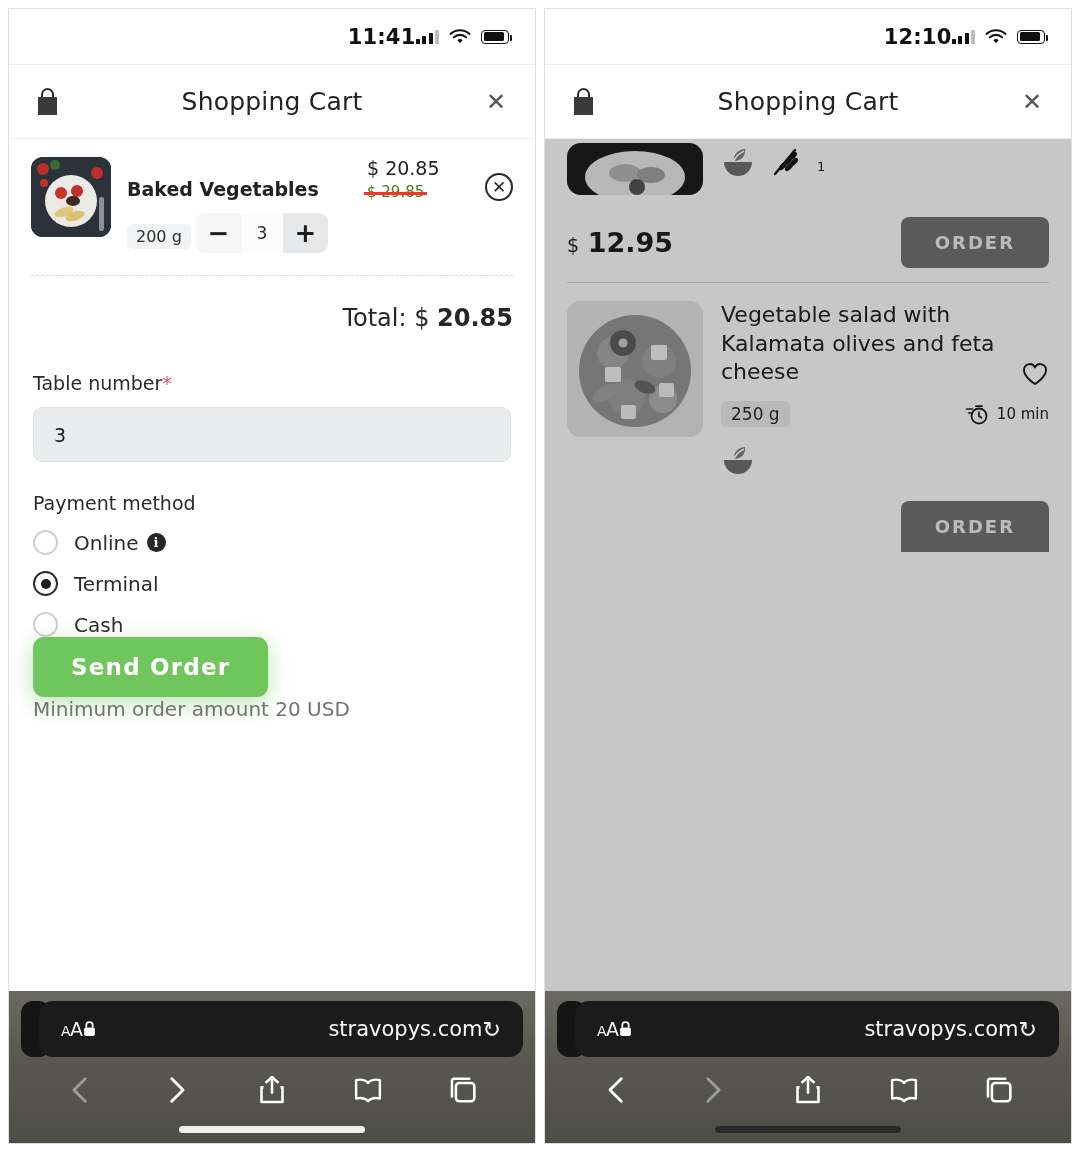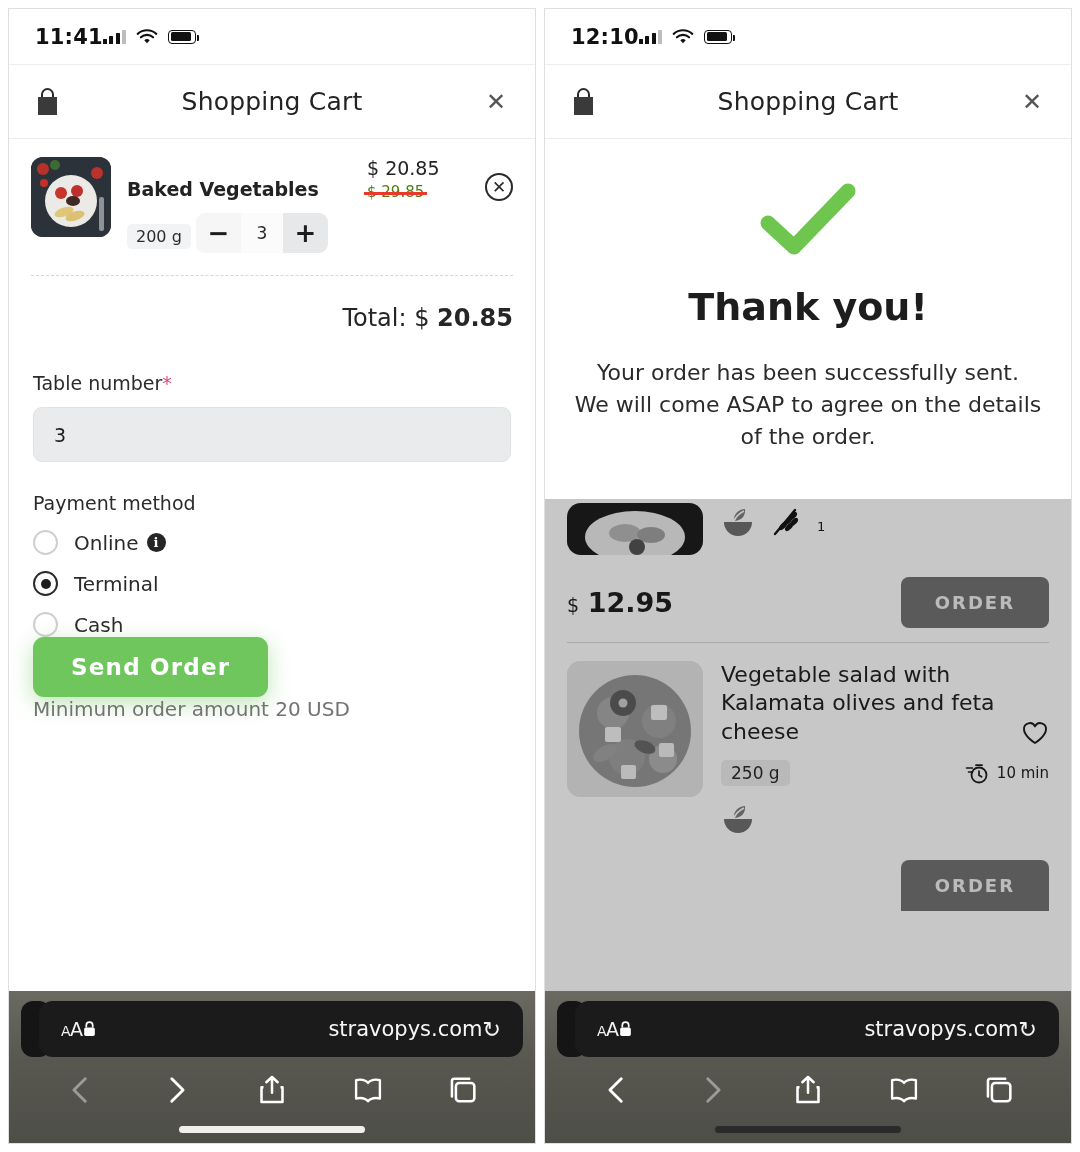--- a/index.html
+++ b/index.html
@@ -26,21 +26,21 @@
     display: flex;
     flex-direction: column;
   }
 
   
   .statusbar {
     height: 56px;
     flex: 0 0 56px;
     display: flex;
     align-items: center;
-    justify-content: flex-start;
+    justify-content: flex-end;
     padding: 0 26px 0 26px;
     background: #fff;
     border-bottom: 1px solid #eeeeee;
   }
   .sb-time {
     font-size: 21px;
     font-weight: bold;
     color: #111;
     letter-spacing: .2px;
   }
@@ -506,31 +506,20 @@
           <path d="M9 12V8.5a5.5 5.5 0 0 1 11 0V12" stroke="#2a2a2a" stroke-width="2" fill="none"></path>
           <rect x="5" y="11" width="19" height="18" fill="#3a3a3a"></rect>
         </svg>
       </span>
       <div class="title">Shopping Cart</div>
       <span class="x-btn">✕</span>
     </div>
 
     <div class="app-body">
 
-      <div class="thanks-sheet">
-        <svg class="check" viewBox="0 0 96 78">
-          <path d="M8 42 L34 66 L88 10" stroke="#6ec64f" stroke-width="15" fill="none" stroke-linecap="round" stroke-linejoin="round"></path>
-        </svg>
-        <div class="thanks-title">Thank you!</div>
-        <div class="thanks-text">
-          <div>Your order has been successfully sent.</div>
-          <div>We will come ASAP to agree on the details</div>
-          <div>of the order.</div>
-        </div>
-      </div>
 
       <div class="menu-area dimmed">
 
         <div class="menu-card">
           <div class="mc-top">
             <div class="mc-thumb" style="height:52px">
               <svg width="136" height="52" viewBox="0 0 136 52">
                 <rect width="136" height="52" fill="#1e1e1e"></rect>
                 <ellipse cx="68" cy="34" rx="50" ry="26" fill="#efece6"></ellipse>
                 <ellipse cx="58" cy="30" rx="16" ry="9" fill="#e3b457"></ellipse>

